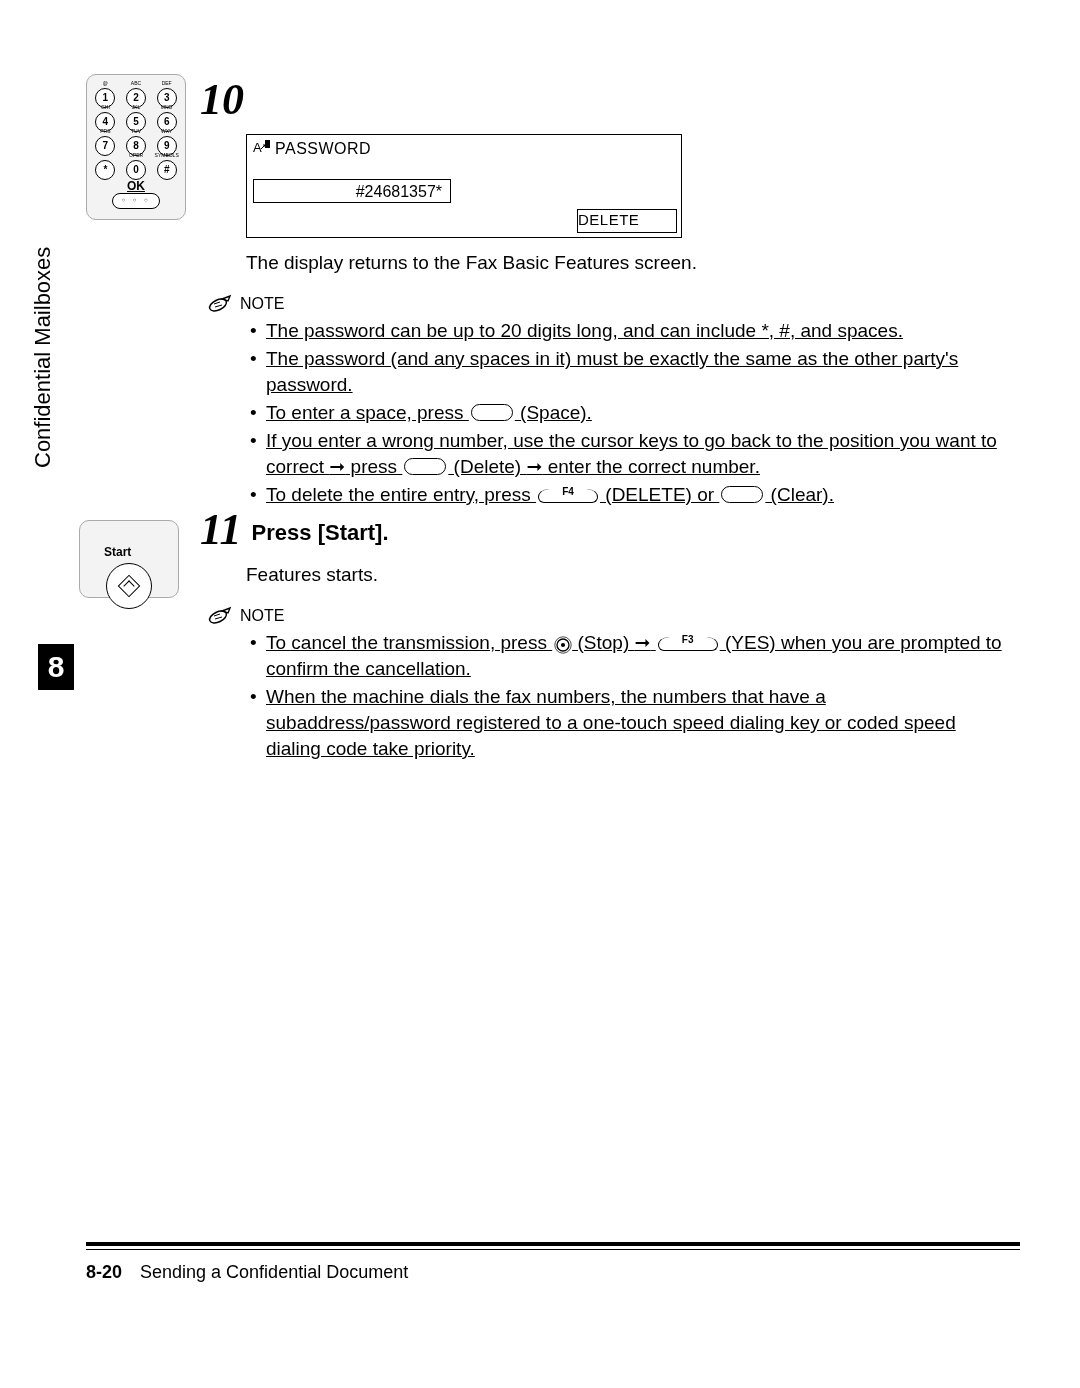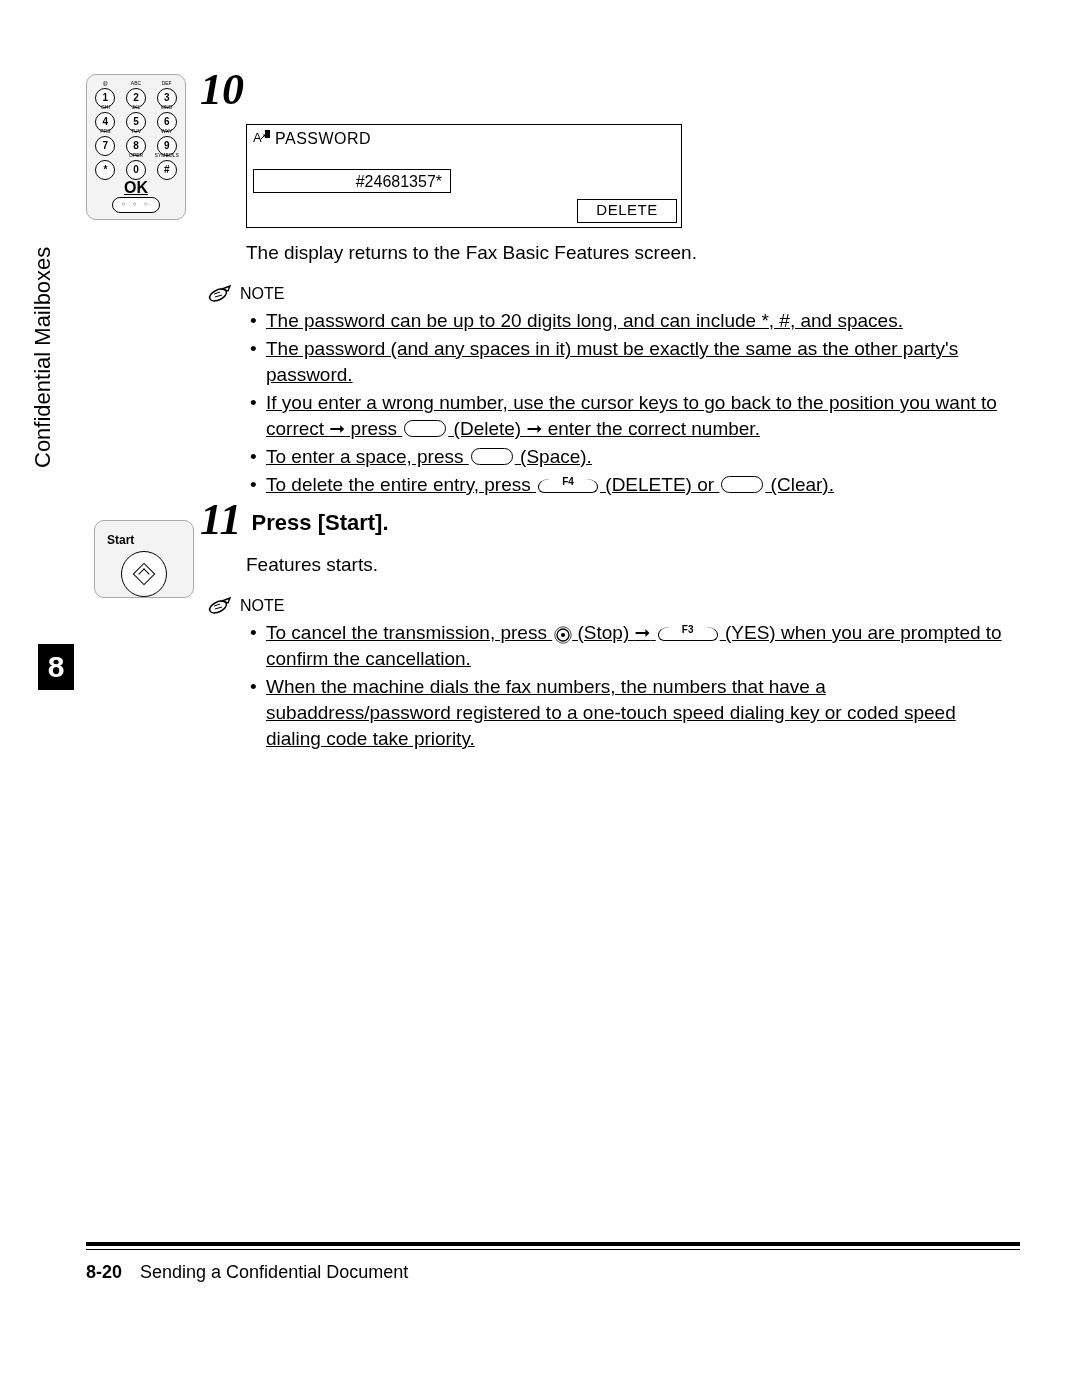--- a/index.html
+++ b/index.html
@@ -75,50 +75,50 @@
     height: 18px;
     border: 1.4px solid #000;
     border-radius: 50%;
     font-size: 10px;
     font-weight: bold;
     line-height: 17px;
     background: #fff;
   }
   .ok-label {
     text-align: center;
-    font-size: 16px;
+    font-size: 12px;
     font-weight: bold;
     margin-top: 2px;
     text-decoration: underline;
   }
   .ok-btn {
     margin: 0 auto;
     width: 46px;
     height: 14px;
     border: 1.4px solid #000;
     border-radius: 9px;
     background: #fff;
     font-size: 6px;
     text-align: center;
     line-height: 12px;
     letter-spacing: 3px;
   }
 
   
   .start-box {
     position: absolute;
-    left: 94px;
+    left: 79px;
     top: 520px;
     width: 100px;
     height: 78px;
     border: 1px solid #aaa;
     border-radius: 10px;
     background: #f3f3f3;
     box-sizing: border-box;
-    padding: 12px;
+    padding: 24px;
   }
   .start-label {
     font-size: 12px;
     font-weight: bold;
   }
   .start-circle {
     width: 44px;
     height: 44px;
     border: 1.6px solid #000;
     border-radius: 50%;
@@ -139,21 +139,21 @@
     content: "";
     position: absolute;
     left: 3px; top: 3px; right: 3px; bottom: 3px;
     border-left: 1.2px solid #000;
     border-top: 1.2px solid #000;
   }
 
   .content {
     position: absolute;
     left: 200px;
-    top: 70px;
+    top: 80px;
     width: 810px;
   }
   .step-row {
     display: flex;
     align-items: flex-start;
     margin-bottom: 12px;
   }
   .step-num {
     font-family: "Times New Roman", serif;
     font-style: italic;
@@ -208,21 +208,20 @@
     display: flex;
     justify-content: flex-end;
     margin-top: 2px;
     margin-right: -2px;
   }
   .delete-btn {
     border: 1.4px solid #000;
     width: 98px;
     height: 22px;
     font-size: 15px;
-    text-align: center;
     line-height: 20px;
     letter-spacing: 0.5px;
     font-family: Arial, sans-serif;
   }
 
   .body-text {
     margin-left: 46px;
     font-size: 19px;
     line-height: 26px;
     margin-top: 12px;
@@ -398,24 +397,24 @@
           <line x1="6" y1="10" x2="12" y2="8" stroke="#000" stroke-width="1"></line>
           <line x1="7" y1="13" x2="14" y2="11" stroke="#000" stroke-width="1"></line>
         </svg>
       </span>
       <span class="note-label">NOTE</span>
     </div>
     <ul class="note-list">
       <li>The password can be up to 20 digits long, and can include *, #, and spaces.</li>
       <li>The password (and any spaces in it) must be exactly the same as the other party's password.</li>
       <li>
-        <span>If you enter a wrong number, use the cursor keys to go back to the position you want to correct </span><span>➞</span><span> press </span><span class="pill-icon"></span><span> (Delete) </span><span>➞</span><span> enter the correct number.</span>
+        <span>To enter a space, press </span><span class="pill-icon"></span><span> (Space).</span>
       </li>
       <li>
-        <span>To enter a space, press </span><span class="pill-icon"></span><span> (Space).</span>
+        <span>If you enter a wrong number, use the cursor keys to go back to the position you want to correct </span><span>➞</span><span> press </span><span class="pill-icon"></span><span> (Delete) </span><span>➞</span><span> enter the correct number.</span>
       </li>
       <li>
         <span>To delete the entire entry, press </span><span class="pill-icon fkey" data-fk="F4"></span><span> (DELETE) or </span><span class="pill-icon"></span><span> (Clear).</span>
       </li>
     </ul>
 
     <div class="step11-block">
       <div class="step-row">
         <div class="step-num">11</div>
         <div class="step-head">Press [Start].</div>

